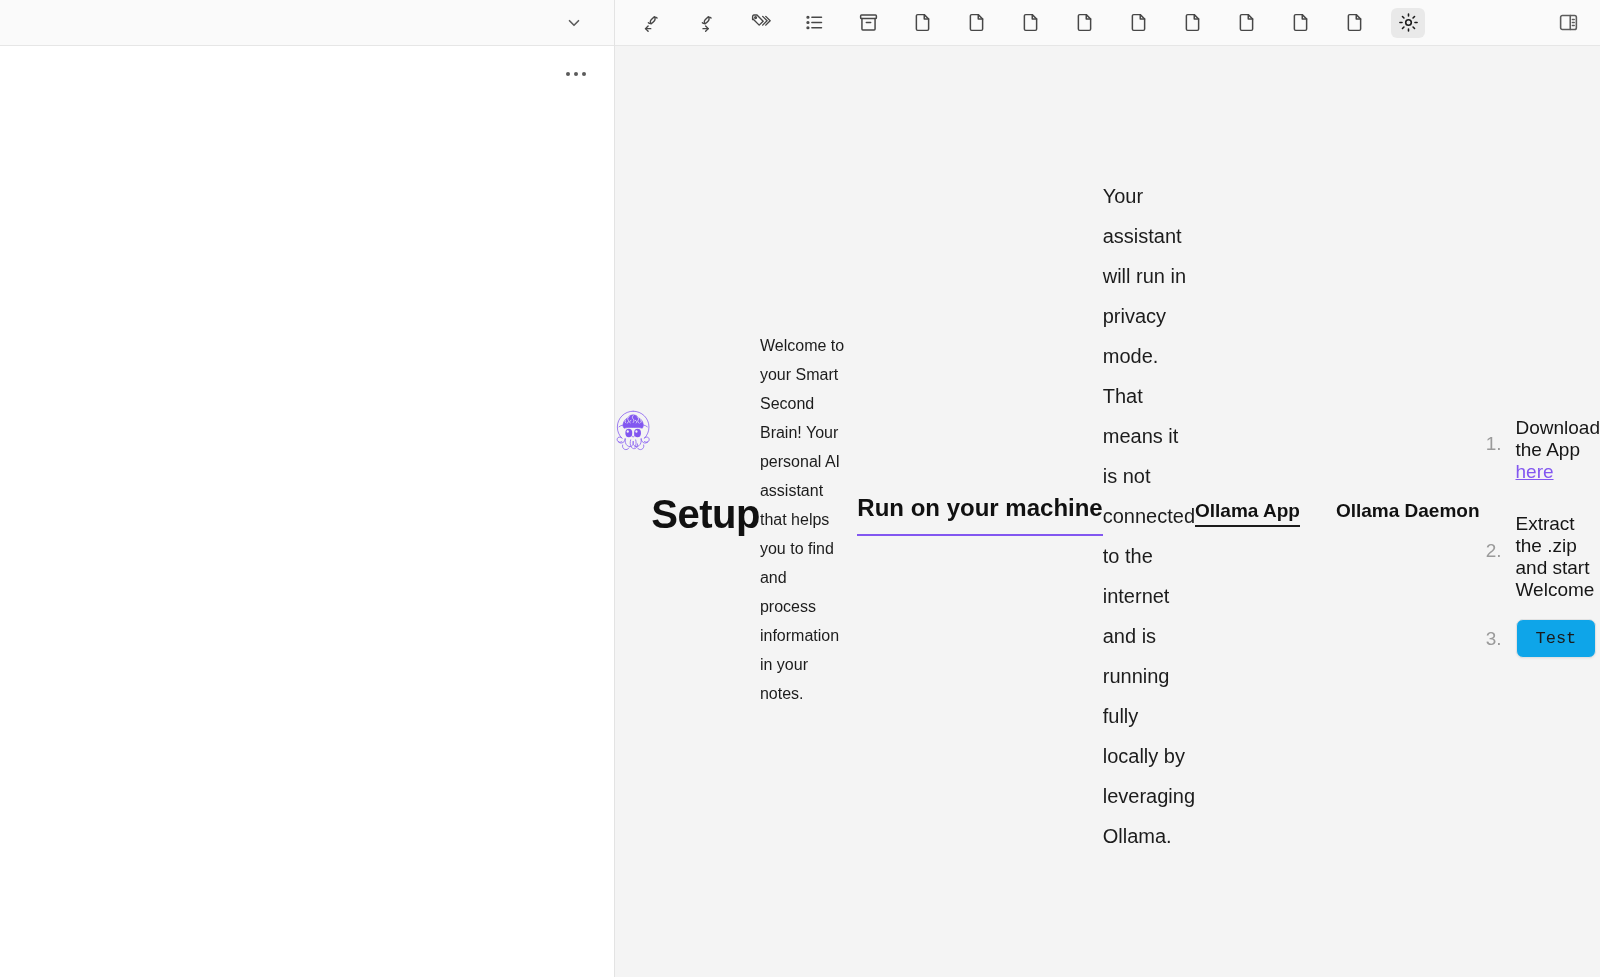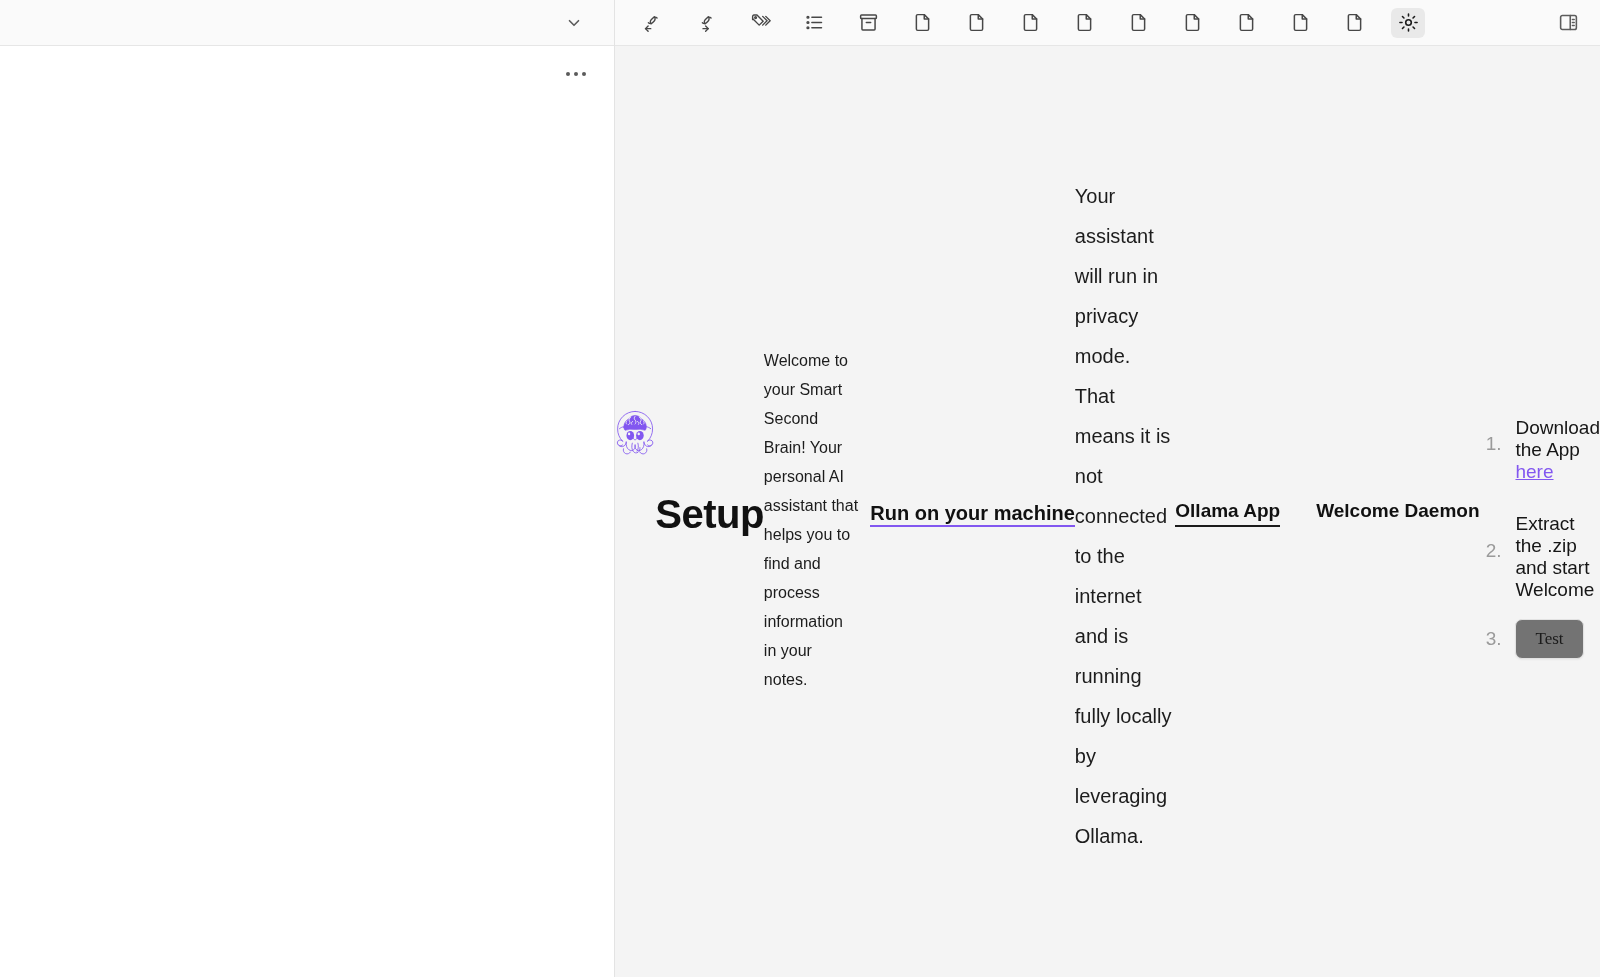--- a/index.html
+++ b/index.html
@@ -89,22 +89,22 @@
   }
   .intro {
     width: 470px; font-size: 16px; line-height: 29px;
     color: #1c1c1c; text-align: left; margin-bottom: 24px;
   }
   .tabs-row {
     display: flex; align-items: flex-end; gap: 26px;
     margin-bottom: 34px; width: 540px; padding-left: 12px;
   }
   .tab-link {
-    font-size: 20px; font-weight: 700; color: #111111;
-    padding-bottom: 0; cursor: pointer; white-space: nowrap;
+    font-size: 24px; font-weight: 700; color: #111111;
+    padding-bottom: 12px; cursor: pointer; white-space: nowrap;
     border-bottom: 2px solid transparent;
   }
   .tab-link.active { border-bottom-color: #8257f0; }
   .privacy {
     width: 500px; font-size: 20px; line-height: 40px;
     color: #1c1c1c; text-align: left; margin-bottom: 32px;
   }
   .subtabs-row {
     display: flex; align-items: flex-end; gap: 36px;
     margin-bottom: 36px;
@@ -118,23 +118,23 @@
 
   .steps { width: 530px; display: flex; flex-direction: column; gap: 18px; }
   .step {
     display: flex; align-items: center; gap: 14px;
     font-size: 19px; color: #161616; min-height: 30px;
   }
   .step-num { color: #9a9a9a; width: 22px; text-align: right; flex: 0 0 22px; }
   .step-text { flex: 1; margin-top: 12px; }
   .link { color: #8257f0; text-decoration: underline; cursor: pointer; }
   .test-btn {
-    background: #737373; border: 1px solid #e2e2e2; border-radius: 7px;
+    background: #0ea5e9; border: 1px solid #e2e2e2; border-radius: 7px;
     padding: 9px 19px; font-size: 17px; color: #1b1b1b; cursor: pointer;
-    font-family: Liberation Serif, serif;
+    font-family: Liberation Mono, monospace;
     box-shadow: 0 1px 2px rgba(0,0,0,0.05);
   }
 </style>
 </head>
 <body>
 
 <div class="app">
 
   <div class="left-pane">
     <div class="left-topbar">
@@ -328,21 +328,21 @@
       <div class="intro">Welcome to your Smart Second Brain! Your personal AI assistant that helps you to find and process information in your notes.</div>
 
       <div class="tabs-row">
         <div class="tab-link active">Run on your machine</div>
       </div>
 
       <div class="privacy">Your assistant will run in privacy mode. That means it is not connected to the internet and is running fully locally by leveraging Ollama.</div>
 
       <div class="subtabs-row">
         <div class="subtab active">Ollama App</div>
-        <div class="subtab">Welcome Daemon</div>
+        <div class="subtab">Ollama Daemon</div>
       </div>
 
       <div class="steps">
 
         <div class="step">
           <span class="step-num">1.</span>
           <span class="step-text"><span>Download the App </span><span class="link">here</span></span>
         </div>
 
         <div class="step">

